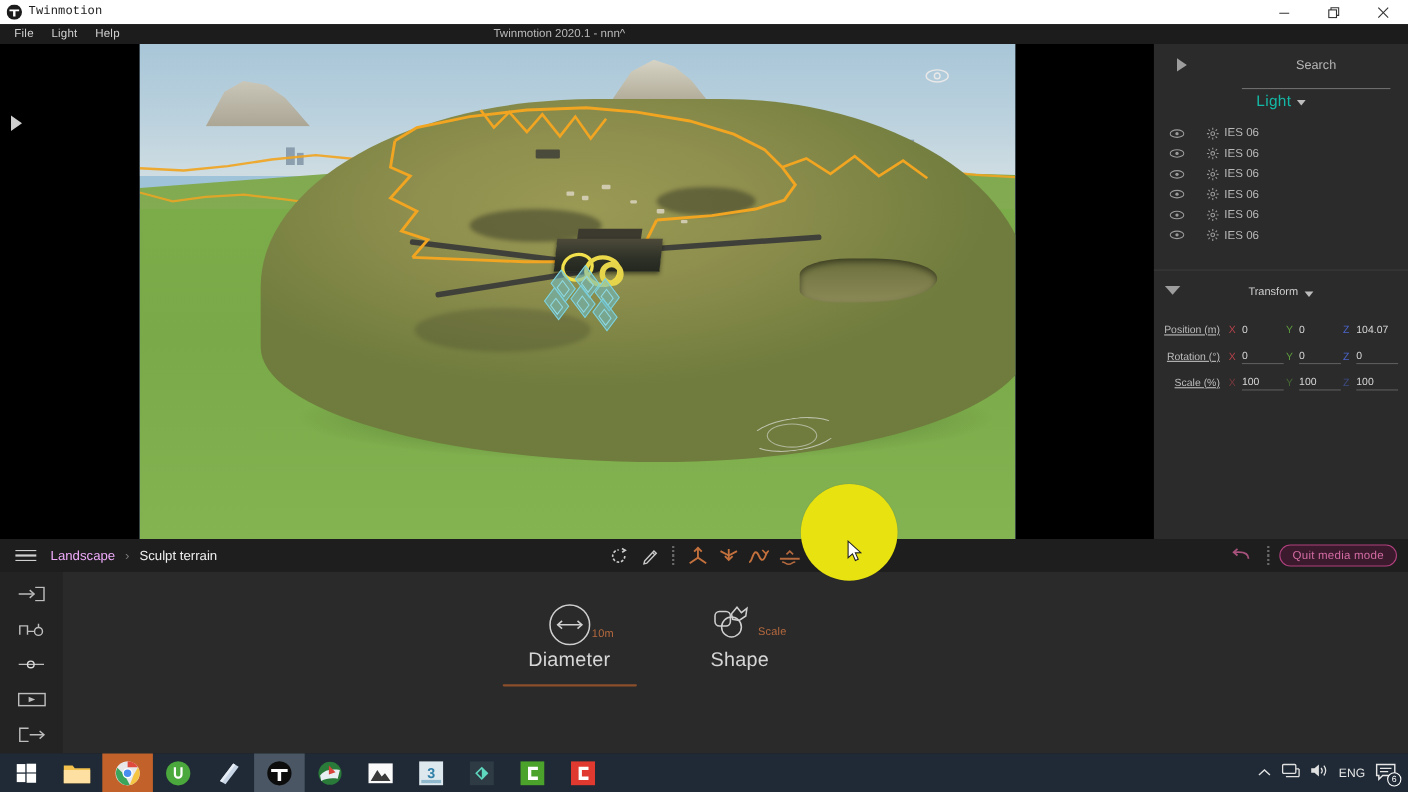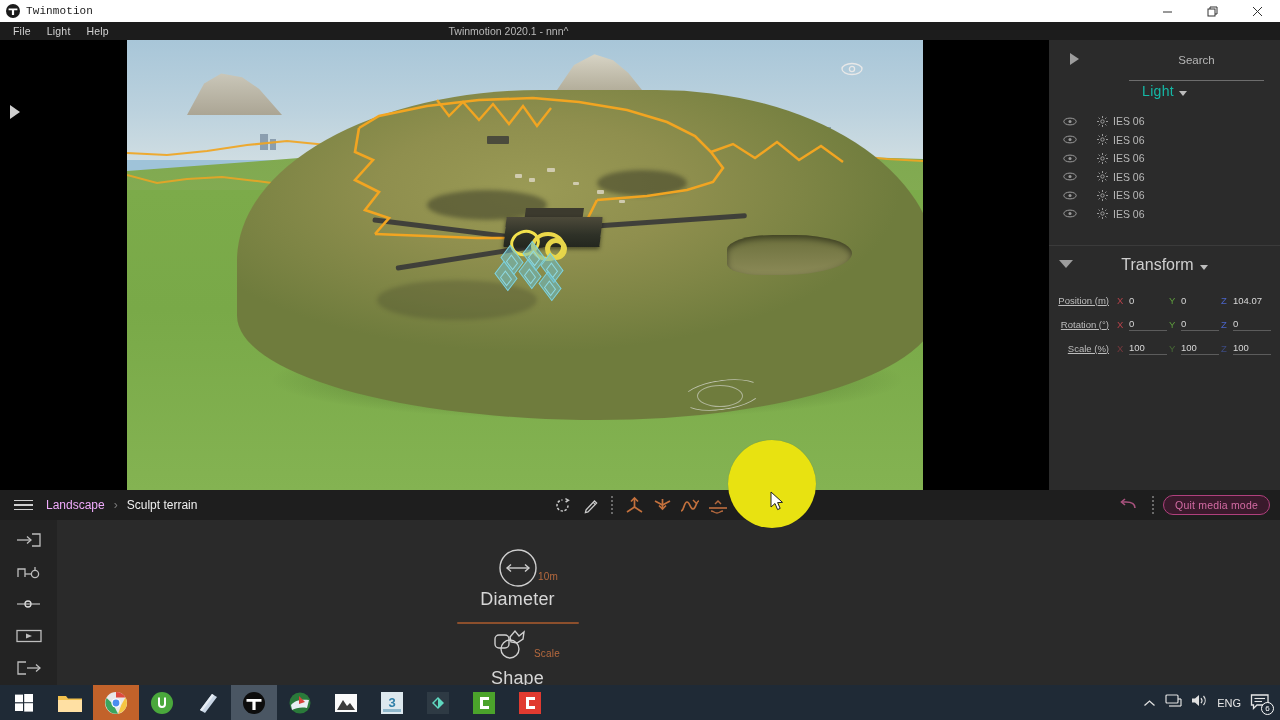--- a/index.html
+++ b/index.html
@@ -198,21 +198,21 @@
     height: 18.5px; display: flex; align-items: center; font-size: 10.5px; color: #b9b9b9;
   }
   .eye-cell { width: 42px; display: flex; justify-content: center; }
   .ies-icon { width: 22px; display: flex; justify-content: center; }
   .rp-divider { height: 1px; background: #3b3b3b; margin-top: 22px; }
   .transform-bar {
     height: 38px; display: flex; align-items: center; justify-content: center; gap: 6px;
     position: relative;
   }
   .transform-bar .tri-wrap { position: absolute; left: 10px; top: 14px; }
-  .transform-bar .lbl { font-size: 16px; color: #cfcfcf; }
+  .transform-bar .lbl { font-size: 10px; color: #cfcfcf; }
   .tf-rows { padding: 4px 0 0 0; }
   .tf-row { height: 24px; display: flex; align-items: center; font-size: 9.5px; }
   .tf-label { width: 68px; text-align: right; color: #bdbdbd; padding-right: 8px; font-size: 9.5px; text-decoration: underline; }
   .tf-field { width: 52px; display: flex; align-items: center; gap: 5px; }
   .ax { font-size: 9.5px; width: 7px; }
   .ax.x { color: #b8424a; } .ax.y { color: #5d9c3d; } .ax.z { color: #4a63c7; }
   .ax.dim { opacity: .55; }
   .tf-val { font-size: 9.5px; color: #d8d8d8; }
   .tf-val.underline { border-bottom: 1px solid #5c5c5c; min-width: 38px; padding-bottom: 1px; }
   .tf-val.plain { min-width: 38px; }
@@ -247,21 +247,21 @@
     position: absolute; left: 0; top: 520px; width: 1280px; height: 165px;
     background: #2a2a2a;
   }
   .leftrail {
     position: absolute; left: 0; top: 0; width: 57px; height: 165px;
     background: #232323; display: flex; flex-direction: column; align-items: center;
     padding-top: 12px; gap: 16px;
   }
   .rail-ic { width: 34px; height: 16px; display: flex; align-items: center; justify-content: center; }
   .brush-opts {
-    position: absolute; left: 440px; top: 25px; display: flex; gap: 0px; align-items: flex-start; flex-direction: column;
+    position: absolute; left: 440px; top: 25px; display: flex; gap: 0px; align-items: flex-start;
   }
   .opt { position: relative; width: 155px; display: flex; flex-direction: column; align-items: center; }
   .opt .icon-row { height: 46px; display: flex; align-items: center; justify-content: center; position: relative; width: 100%; }
   .opt .val {
     position: absolute; font-size: 10px; color: #b5693e; letter-spacing: .2px;
   }
   .opt .name { font-size: 18px; color: #d6d6d6; letter-spacing: .2px; margin-top: -2px; }
   .opt .slider {
     margin-top: 12px; height: 2px; background: #8c4f2c; border-radius: 1px;
   }

